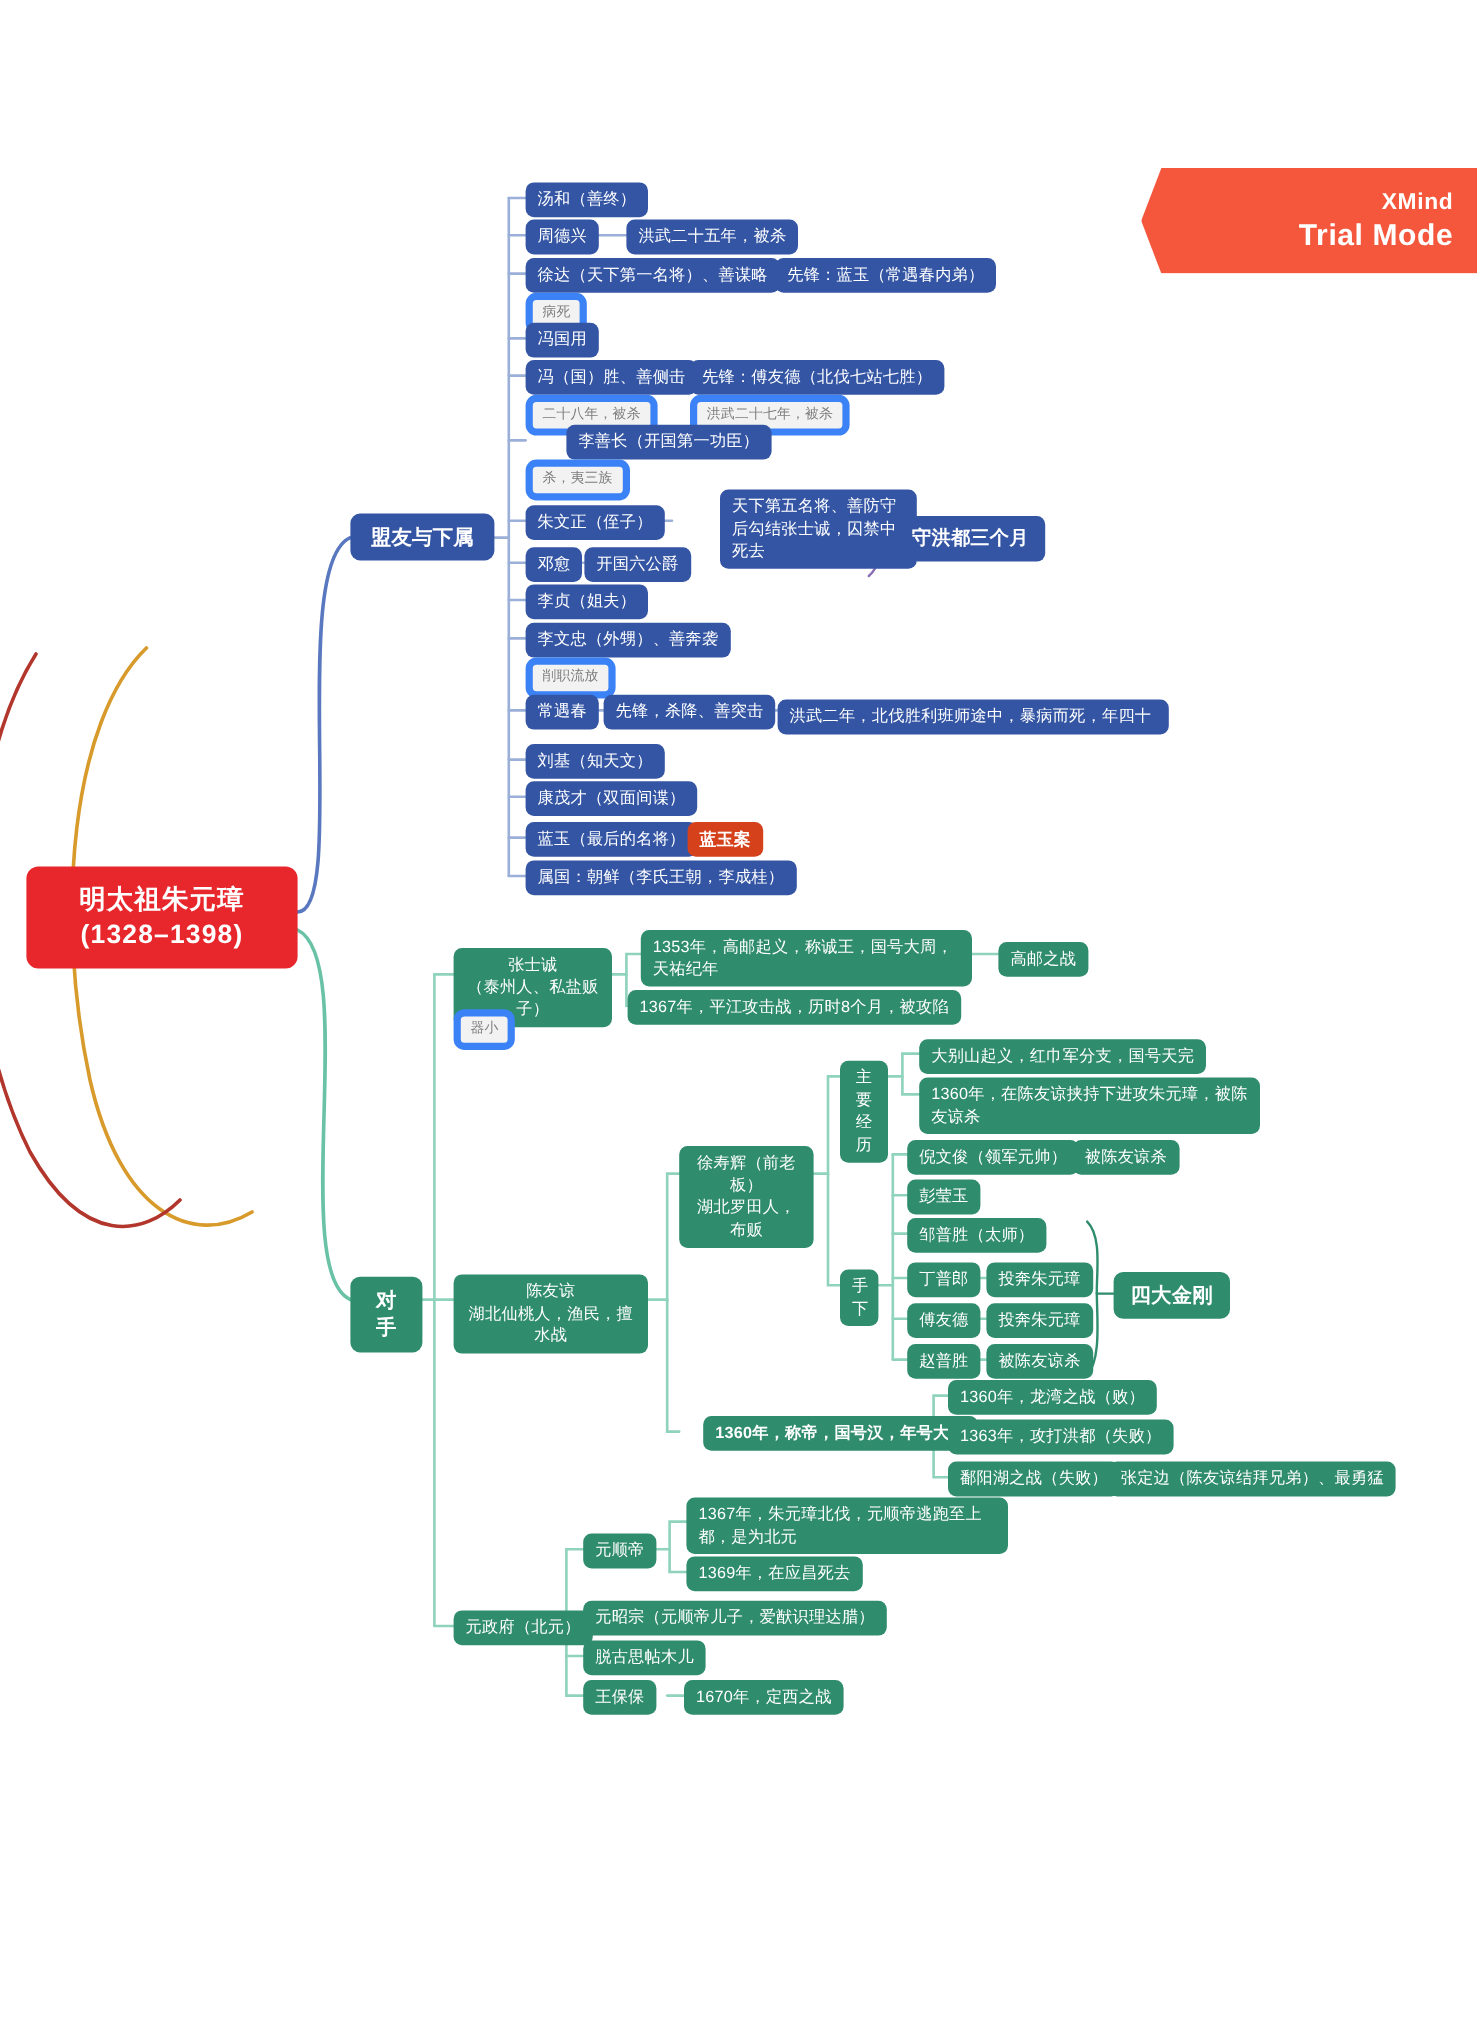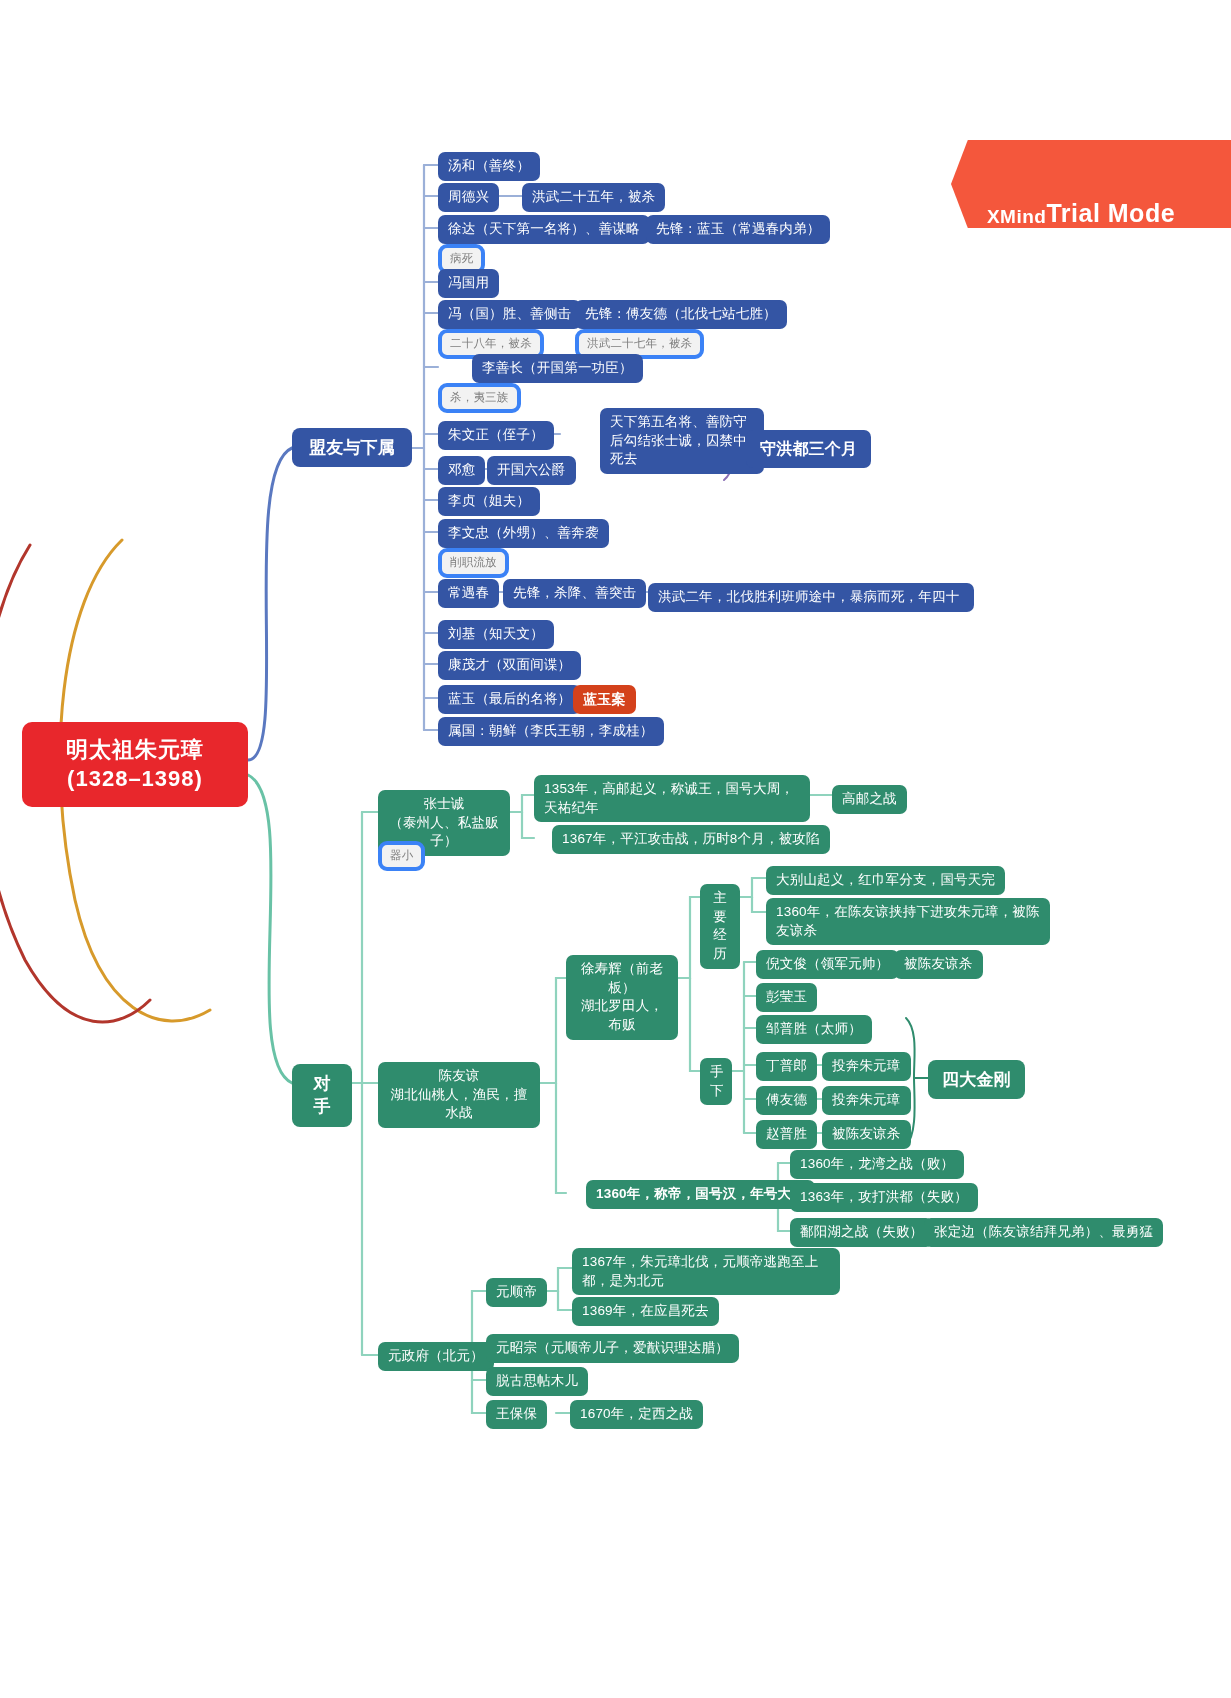--- a/index.html
+++ b/index.html
@@ -28,29 +28,29 @@
   .root{
     background:#e8272c;border-radius:10px;
     font-size:22px;font-weight:bold;line-height:1.3;
     text-align:center;padding:14px 18px;letter-spacing:1px;
   }
   .l1{font-size:17px;font-weight:bold;padding:8px 14px;border-radius:8px;}
   .bigblue{font-size:16px;font-weight:bold;padding:8px 14px;}
   .orange{background:#d4411b;font-weight:bold;font-size:14px;}
   .chip{
     background:#f2f2f2;color:#7d7d7d;border-radius:9px;
-    font-size:11.5px;padding:3px 8px;border:4px solid #3b82f6;
+    font-size:11.5px;padding:3px 8px;border:6px solid #3b82f6;
   }
   .ctr{text-align:center;}
 
   
   #trial{
     position:absolute;right:0;top:140px;width:280px;height:88px;
     background:#f4573c;color:#ffffff;
-    display:flex;flex-direction:row;align-items:flex-end;justify-content:center;
+    display:flex;flex-direction:column;align-items:flex-end;justify-content:center;
     padding-right:20px;box-sizing:border-box;
     clip-path:polygon(6% 0,100% 0,100% 100%,6% 100%,0% 50%);
   }
   #trial .t1{font-size:19px;font-weight:bold;letter-spacing:.5px;}
   #trial .t2{font-size:25px;font-weight:bold;letter-spacing:.5px;margin-top:2px;}
 </style>
 </head>
 <body>
 
 <div id="stage">
@@ -217,21 +217,21 @@
   <div class="node blue" style="left:438px;top:685px;">蓝玉（最后的名将）</div>
   <div class="node orange" style="left:573px;top:685px;">蓝玉案</div>
 
   <div class="node blue" style="left:438px;top:717px;">属国：朝鲜（李氏王朝，李成桂）</div>
 
   <div class="node green ctr" style="left:378px;top:790px;width:132px;">张士诚
 （泰州人、私盐贩子）</div>
   <div class="node chip" style="left:378px;top:841px;">器小</div>
   <div class="node green" style="left:534px;top:775px;width:276px;">1353年，高邮起义，称诚王，国号大周，天祐纪年</div>
   <div class="node green" style="left:832px;top:785px;">高邮之战</div>
-  <div class="node green" style="left:552px;top:825px;">1367年，平江攻击战，历时8个月，被攻陷</div>
+  <div class="node green" style="left:523px;top:825px;">1367年，平江攻击战，历时8个月，被攻陷</div>
 
   <div class="node green ctr" style="left:566px;top:955px;width:112px;">徐寿辉（前老板）
 湖北罗田人，布贩</div>
 
   <div class="node green ctr" style="left:378px;top:1062px;width:162px;">陈友谅
 湖北仙桃人，渔民，擅水战</div>
 
   <div class="node green ctr" style="left:700px;top:884px;width:40px;">主要经历</div>
   <div class="node green" style="left:766px;top:866px;">大别山起义，红巾军分支，国号天完</div>
   <div class="node green" style="left:766px;top:898px;width:284px;">1360年，在陈友谅挟持下进攻朱元璋，被陈友谅杀</div>

